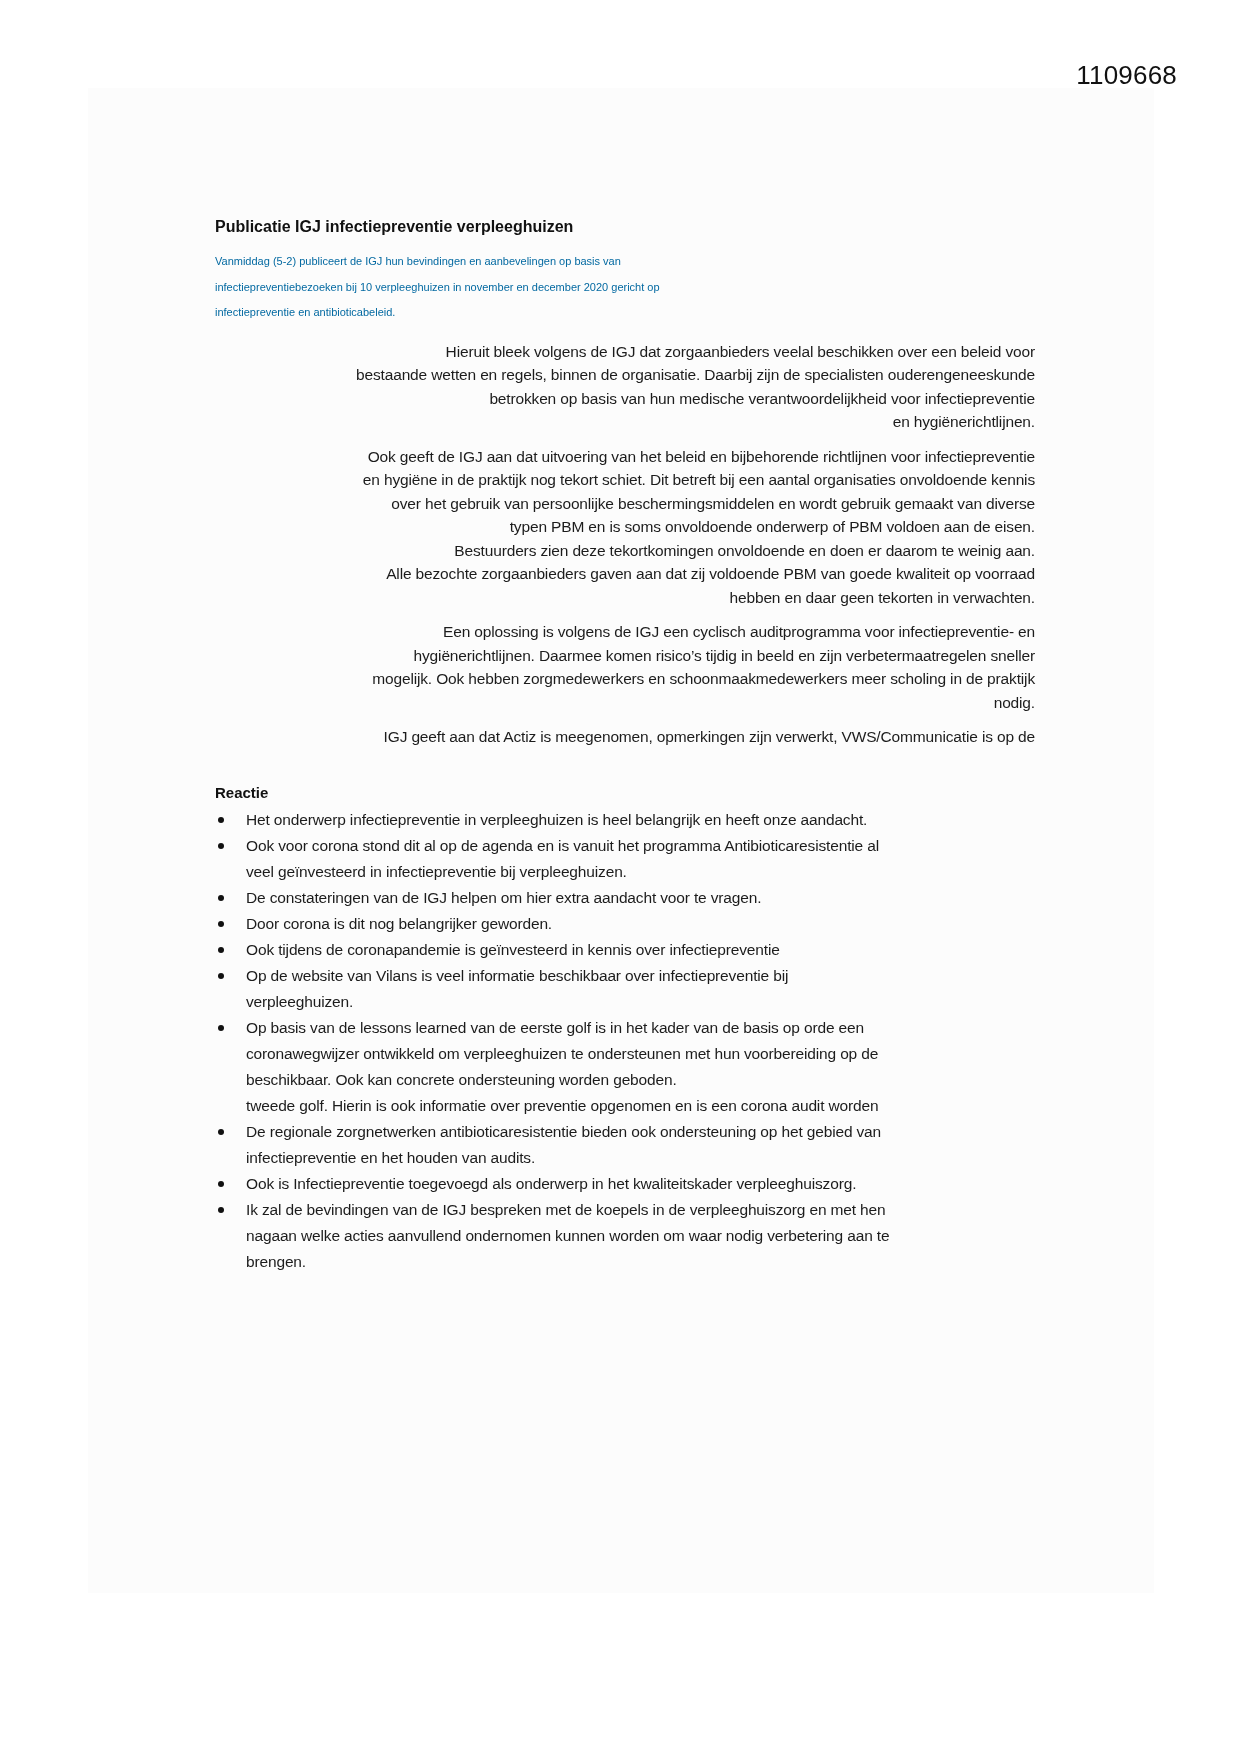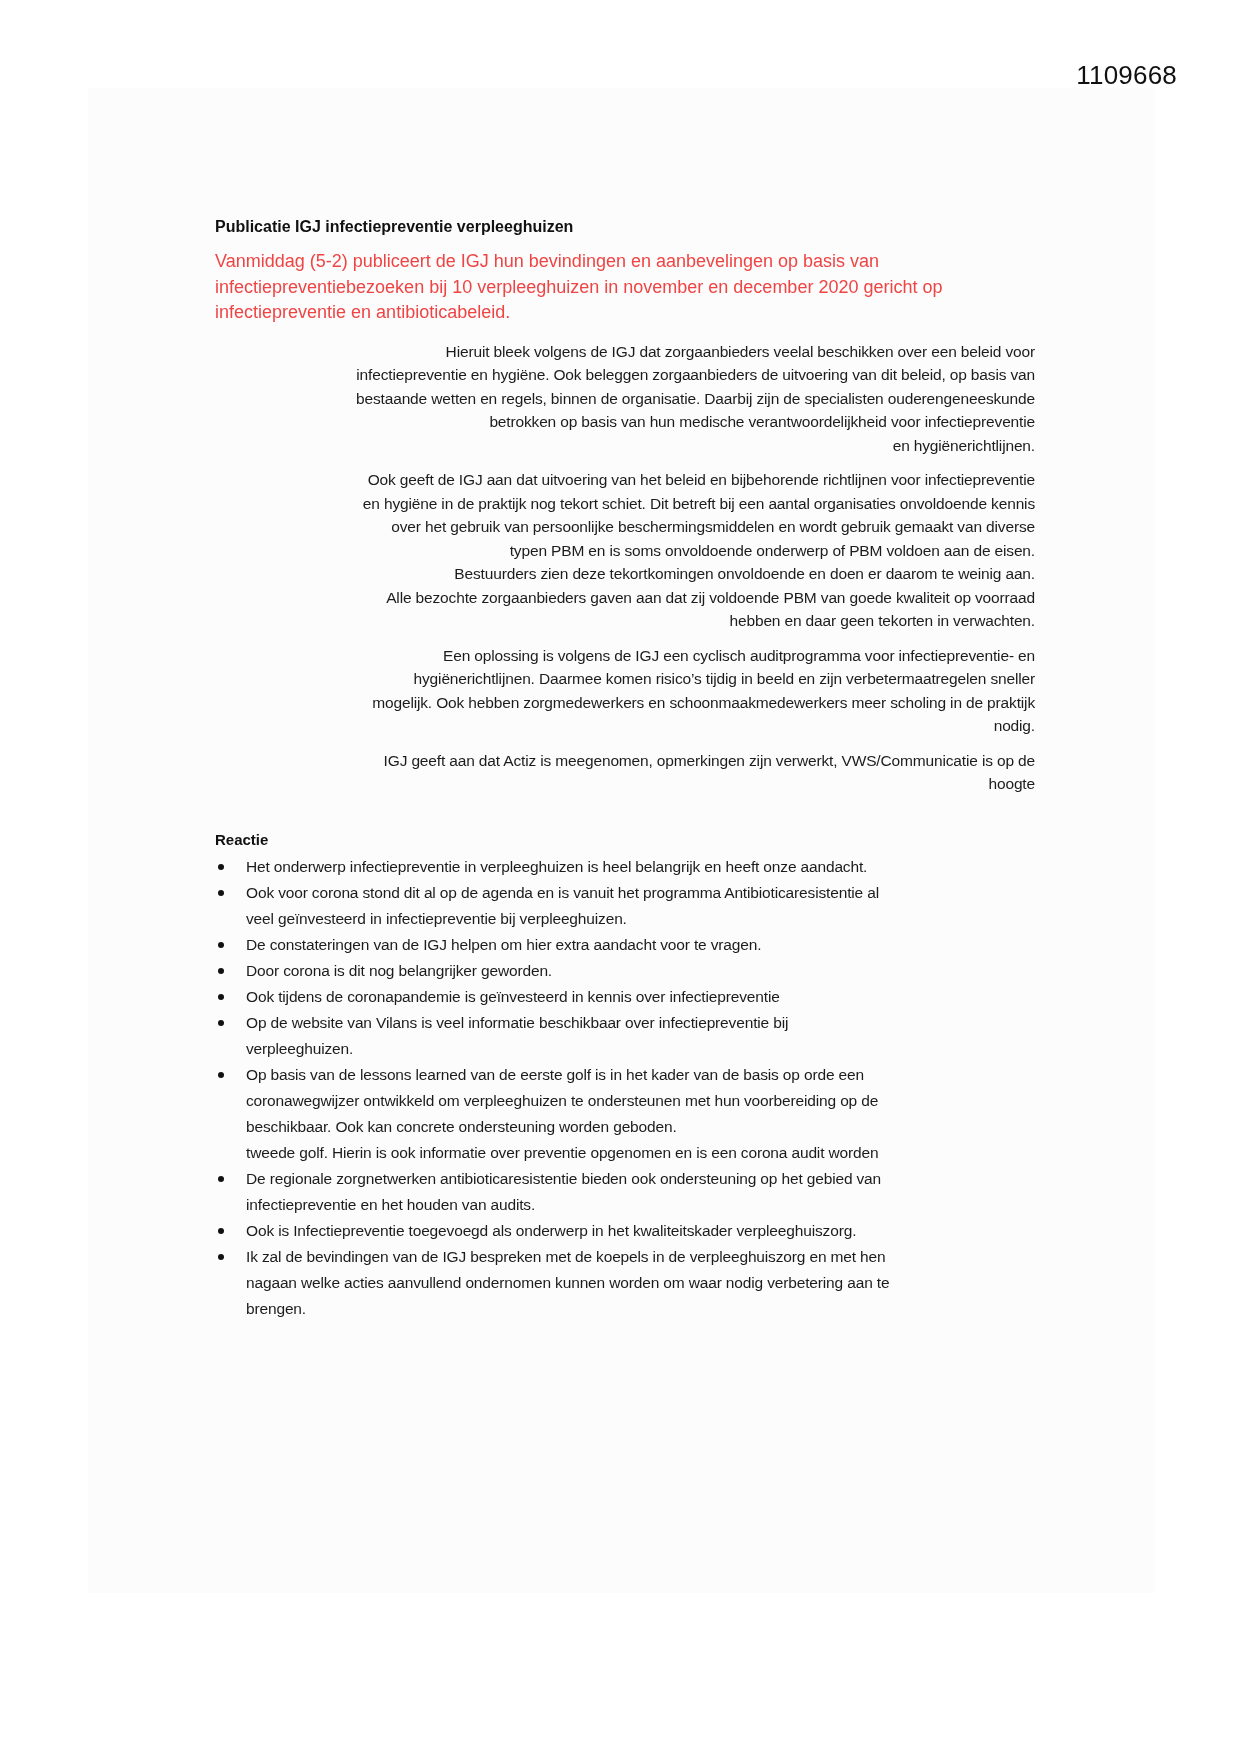--- a/index.html
+++ b/index.html
@@ -40,24 +40,24 @@
     }
     .title {
       font-family: "Liberation Sans", sans-serif;
       font-weight: bold;
       font-size: 16px;
       color: #111;
       margin: 0 0 11px 0;
       line-height: 22px;
     }
     .intro {
-      font-size: 18px;
+      font-size: 11px;
       line-height: 25.5px;
       margin: 0 0 14px 0;
-      color: #ef4444;
+      color: #0369a1;
     }
     .para {
       font-size: 15.5px;
       line-height: 23.5px;
       margin: 0 0 11px 0;
       color: #1c1c1c;
       letter-spacing: -0.15px;
     }
     .para.gap {
       margin-top: 6px;
@@ -105,21 +105,20 @@
   <div class="title">Publicatie IGJ infectiepreventie verpleeghuizen</div>
 
   <p class="intro">
     <span class="line" style="display:block">Vanmiddag (5-2) publiceert de IGJ hun bevindingen en aanbevelingen op basis van</span>
     <span class="line" style="display:block">infectiepreventiebezoeken bij 10 verpleeghuizen in november en december 2020 gericht op</span>
     <span class="line" style="display:block">infectiepreventie en antibioticabeleid.</span>
   </p>
 
   <p class="para">
     <span class="line">Hieruit bleek volgens de IGJ dat zorgaanbieders veelal beschikken over een beleid voor</span>
-    <span class="line">infectiepreventie en hygiëne. Ook beleggen zorgaanbieders de uitvoering van dit beleid, op basis van</span>
     <span class="line">bestaande wetten en regels, binnen de organisatie. Daarbij zijn de specialisten ouderengeneeskunde</span>
     <span class="line">betrokken op basis van hun medische verantwoordelijkheid voor infectiepreventie</span>
     <span class="line">en hygiënerichtlijnen.</span>
   </p>
 
   <p class="para">
     <span class="line">Ook geeft de IGJ aan dat uitvoering van het beleid en bijbehorende richtlijnen voor infectiepreventie</span>
     <span class="line">en hygiëne in de praktijk nog tekort schiet. Dit betreft bij een aantal organisaties onvoldoende kennis</span>
     <span class="line">over het gebruik van persoonlijke beschermingsmiddelen en wordt gebruik gemaakt van diverse</span>
     <span class="line">typen PBM en is soms onvoldoende onderwerp of PBM voldoen aan de eisen.</span>
@@ -130,21 +129,20 @@
 
   <p class="para gap">
     <span class="line">Een oplossing is volgens de IGJ een cyclisch auditprogramma voor infectiepreventie- en</span>
     <span class="line">hygiënerichtlijnen. Daarmee komen risico’s tijdig in beeld en zijn verbetermaatregelen sneller</span>
     <span class="line">mogelijk. Ook hebben zorgmedewerkers en schoonmaakmedewerkers meer scholing in de praktijk</span>
     <span class="line">nodig.</span>
   </p>
 
   <p class="para gap">
     <span class="line">IGJ geeft aan dat Actiz is meegenomen, opmerkingen zijn verwerkt, VWS/Communicatie is op de</span>
-    <span class="line">hoogte</span>
   </p>
 
   <div class="section-title">Reactie</div>
 
   <ul class="bullets">
     <li>
       <span class="bullet"></span>
       <span style="display:block">Het onderwerp infectiepreventie in verpleeghuizen is heel belangrijk en heeft onze aandacht.</span>
     </li>
     <li>

